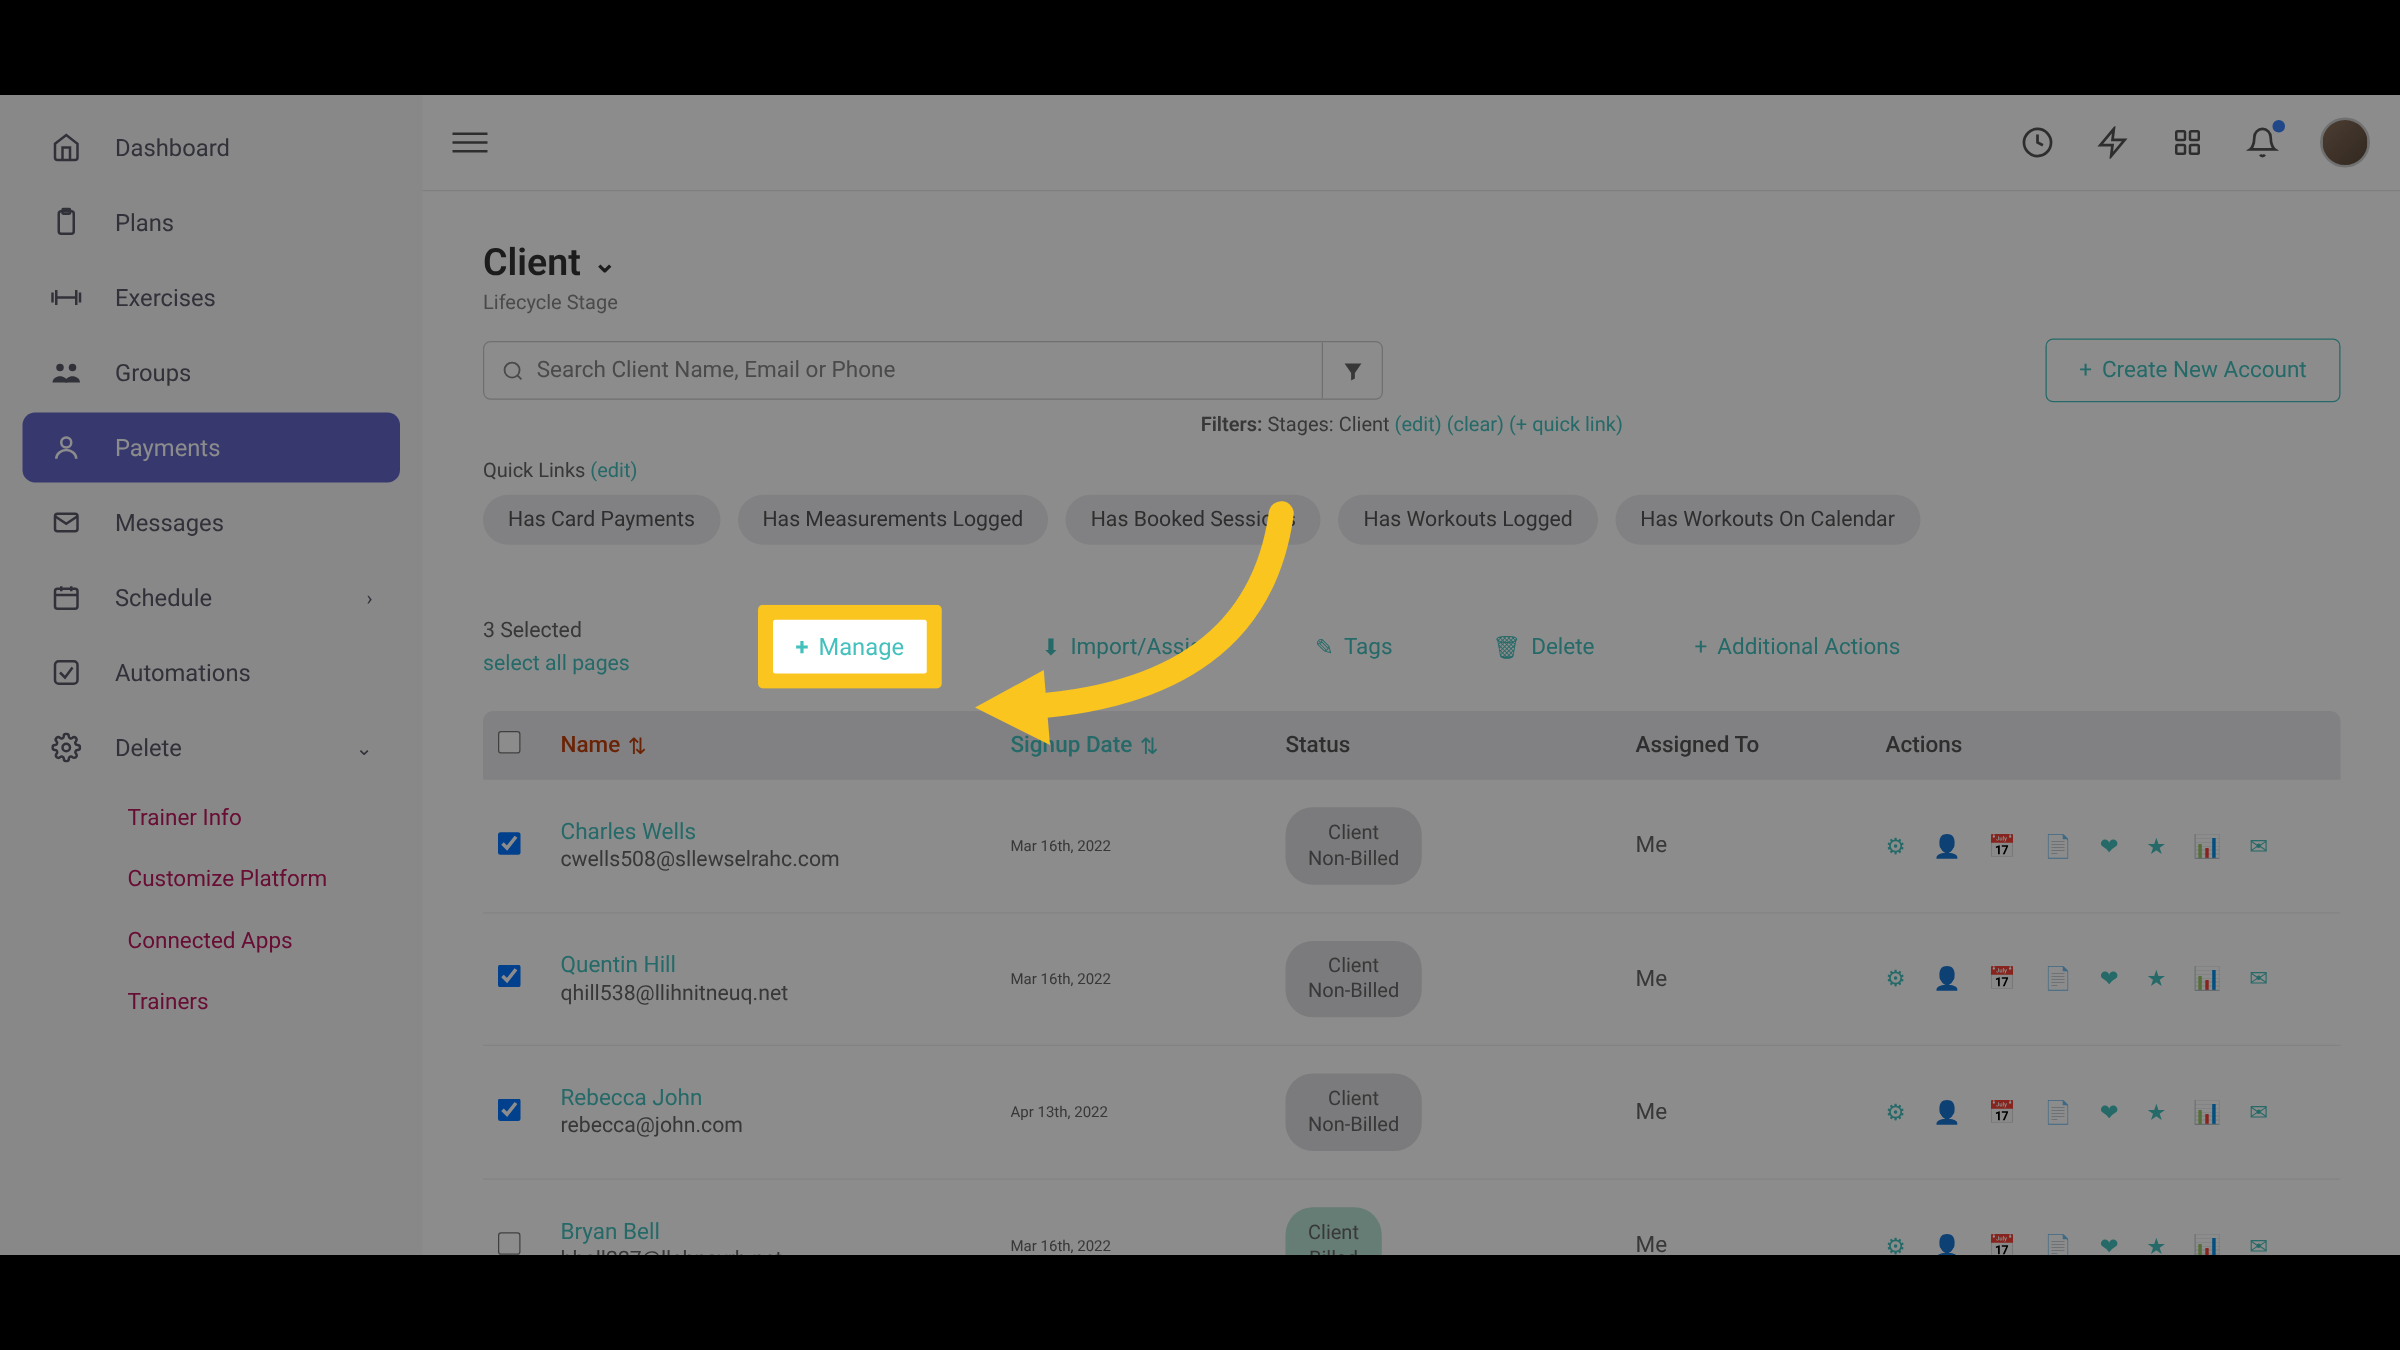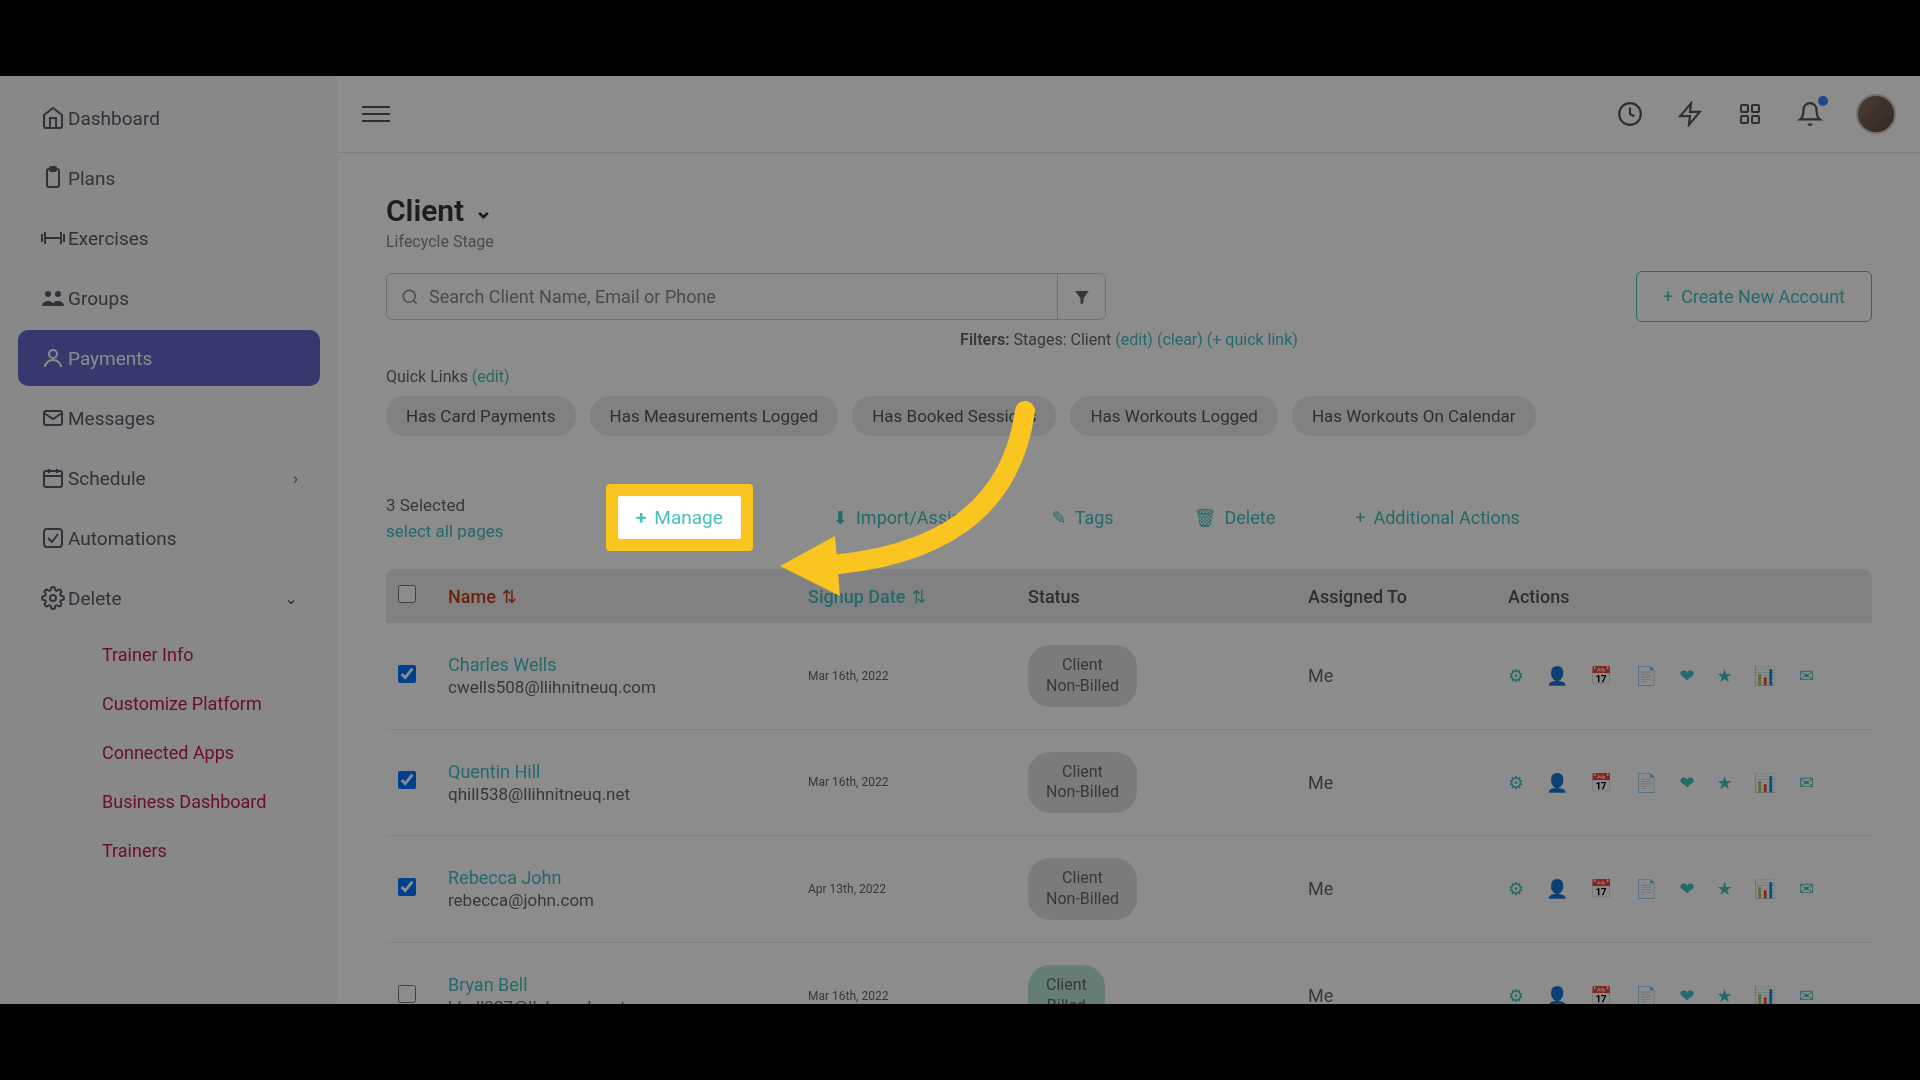--- a/index.html
+++ b/index.html
@@ -42,21 +42,21 @@
     
     .sidebar {
       width: 338px;
       background: #f8f8fa;
       padding: 14px 18px;
       overflow-y: auto;
     }
     .sidebar-item {
       display: flex;
       align-items: center;
-      gap: 2px;
+      gap: 26px;
       padding: 15px 22px;
       border-radius: 10px;
       cursor: pointer;
       color: #5a5a68;
       font-size: 19px;
       margin-bottom: 4px;
     }
     .sidebar-item.active {
       background: #6468c8;
       color: #fff;
@@ -394,21 +394,20 @@
             <path d="M19.4 15a1.65 1.65 0 0 0 .33 1.82l.06.06a2 2 0 1 1-2.83 2.83l-.06-.06a1.65 1.65 0 0 0-1.82-.33 1.65 1.65 0 0 0-1 1.51V21a2 2 0 1 1-4 0v-.09A1.65 1.65 0 0 0 9 19.4a1.65 1.65 0 0 0-1.82.33l-.06.06a2 2 0 1 1-2.83-2.83l.06-.06a1.65 1.65 0 0 0 .33-1.82 1.65 1.65 0 0 0-1.51-1H3a2 2 0 1 1 0-4h.09A1.65 1.65 0 0 0 4.6 9a1.65 1.65 0 0 0-.33-1.82l-.06-.06a2 2 0 1 1 2.83-2.83l.06.06a1.65 1.65 0 0 0 1.82.33H9a1.65 1.65 0 0 0 1-1.51V3a2 2 0 1 1 4 0v.09a1.65 1.65 0 0 0 1 1.51 1.65 1.65 0 0 0 1.82-.33l.06-.06a2 2 0 1 1 2.83 2.83l-.06.06a1.65 1.65 0 0 0-.33 1.82V9a1.65 1.65 0 0 0 1.51 1H21a2 2 0 1 1 0 4h-.09a1.65 1.65 0 0 0-1.51 1z"></path>
           </svg>
       </span>
       <span class="sidebar-item-label">Delete</span>
       <span class="sidebar-item-chevron">⌄</span>
     </div>
     <div class="sidebar-sub">
       <div class="sidebar-sub-item">Trainer Info</div>
       <div class="sidebar-sub-item">Customize Platform</div>
       <div class="sidebar-sub-item">Connected Apps</div>
-      <div class="sidebar-sub-item">Business Dashboard</div>
       <div class="sidebar-sub-item">Trainers</div>
     </div>
   </div>
 
   <div class="main">
     <div class="topbar">
       <div class="hamburger">
         <span></span>
           <span></span>
           <span></span>
@@ -538,21 +537,21 @@
         <div>Status</div>
         <div>Assigned To</div>
         <div>Actions</div>
       </div>
 
       <div id="table-body">
           <div class="table-row">
     <div class="td-check"><input type="checkbox" checked="" style=""></div>
     <div class="td-name">
       <div class="client-name">Charles Wells</div>
-      <div class="client-email">cwells508@llihnitneuq.com</div>
+      <div class="client-email">cwells508@sllewselrahc.com</div>
     </div>
     <div class="td-date">Mar 16th, 2022</div>
     <div><span class="status-badge ">Client<br>Non-Billed</span></div>
     <div class="td-assigned">Me</div>
     <div class="td-actions">
       <span class="action-icon">⚙</span>
       <span class="action-icon">👤</span>
       <span class="action-icon">📅</span>
       <span class="action-icon">📄</span>
       <span class="action-icon">❤</span>

